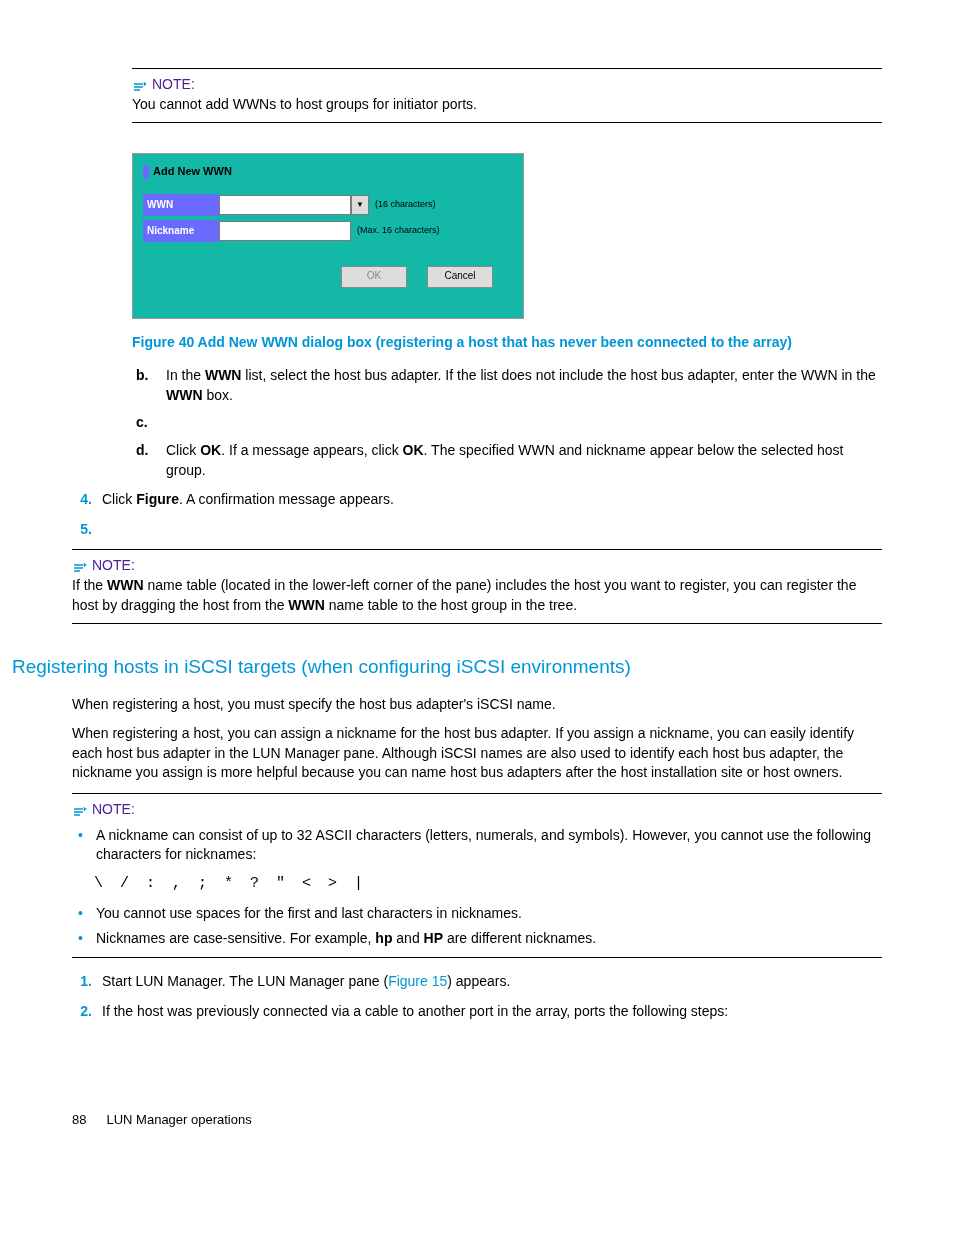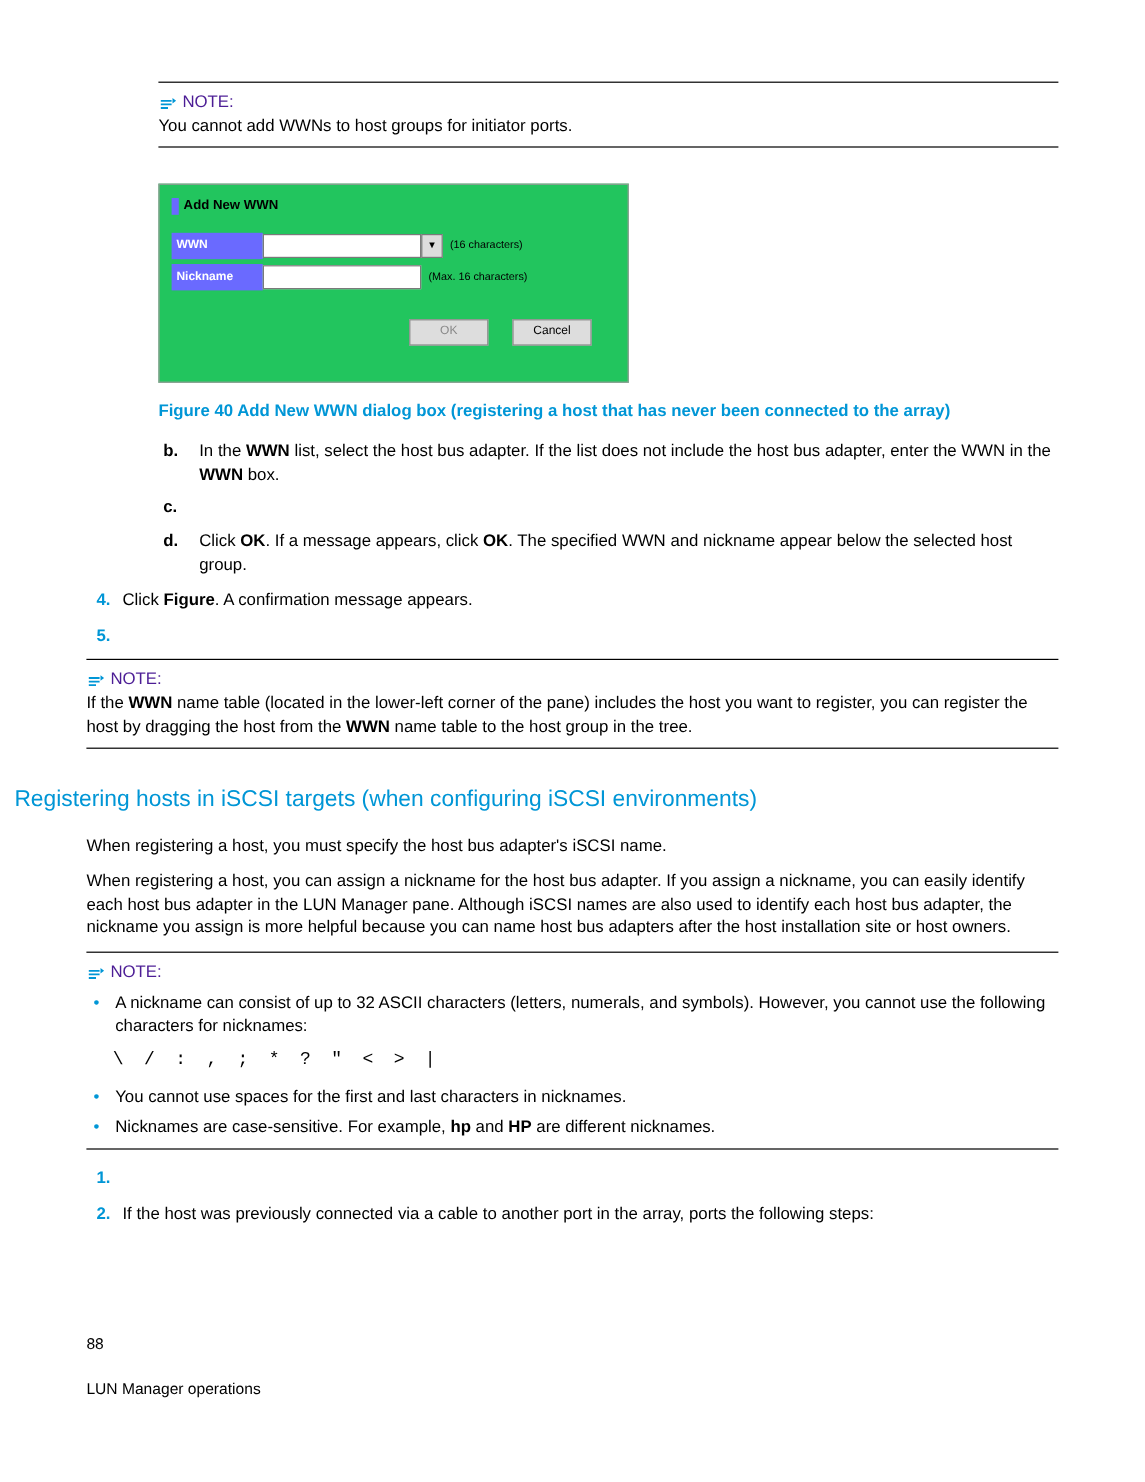--- a/index.html
+++ b/index.html
@@ -33,21 +33,21 @@
 }
 .note-body {
 }
 
 
 .dialog-wrap {
   margin: 30px 0 10px 60px;
 }
 .dialog {
   border: 1px solid #999;
-  background: #22c55e;
+  background: #14b8a6;
   width: 370px;
   padding: 10px 10px 30px 10px;
   font-family: Verdana, Arial, sans-serif;
   font-size: 11px;
 }
 .dialog-title {
   font-weight: bold;
   display: flex;
   align-items: center;
   gap: 4px;
@@ -178,21 +178,20 @@
   font-family: "Courier New", monospace;
   font-size: 15px;
   margin: 8px 0 10px 22px;
   letter-spacing: 4px;
 }
 .footer {
   margin-top: 90px;
   font-size: 13px;
   display: flex;
   gap: 20px;
-  flex-direction: column;
 }
 a.link { color: #0096d6; text-decoration: none; }
 </style>
 </head>
 <body>
 
 <div class="note-block">
   <div class="note-rule"></div>
   <div class="note-header">
     <span class="icon">
@@ -305,20 +304,21 @@
         <span class="dot">•</span>
         <span><span>Nicknames are case-sensitive. For example, </span><b>hp</b><span> and </span><b>HP</b><span> are different nicknames.</span></span>
       </li>
   </ul>
   <div class="note-rule"></div>
 </div>
 
 <ol class="number-list" style="margin-top:14px">
   <li>
     <span class="marker">1.</span>
+    <span><span>Start LUN Manager. The LUN Manager pane (</span><a class="link">Figure 15</a><span>) appears.</span></span>
   </li>
   <li>
     <span class="marker">2.</span>
     <span>If the host was previously connected via a cable to another port in the array, ports the following steps:</span>
   </li>
 </ol>
 
 <div class="footer">
   <span>88</span>
   <span>LUN Manager operations</span>

